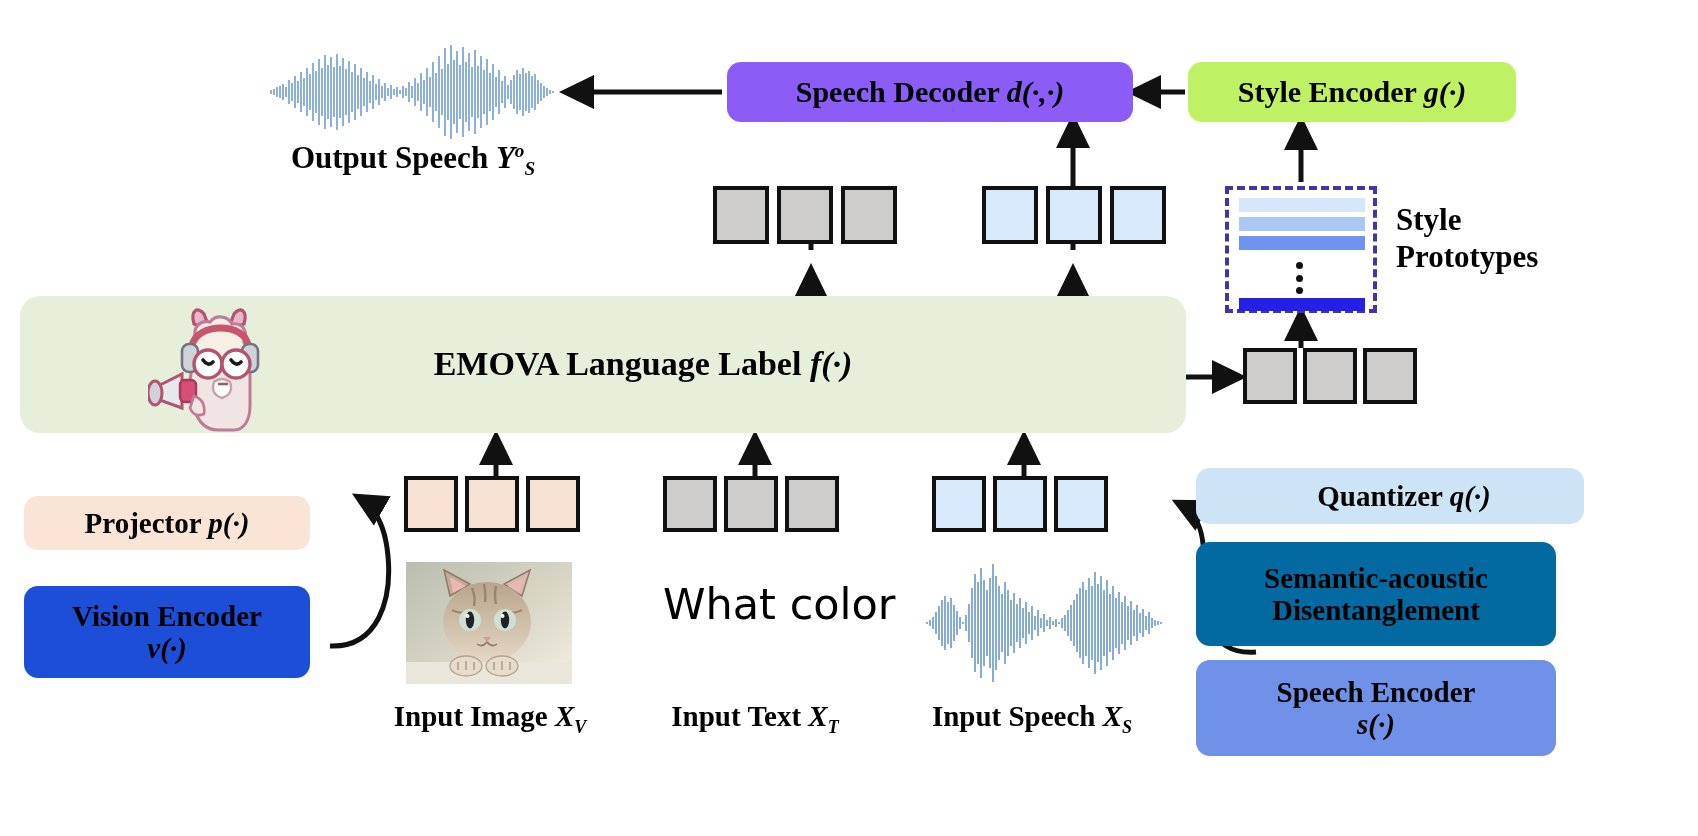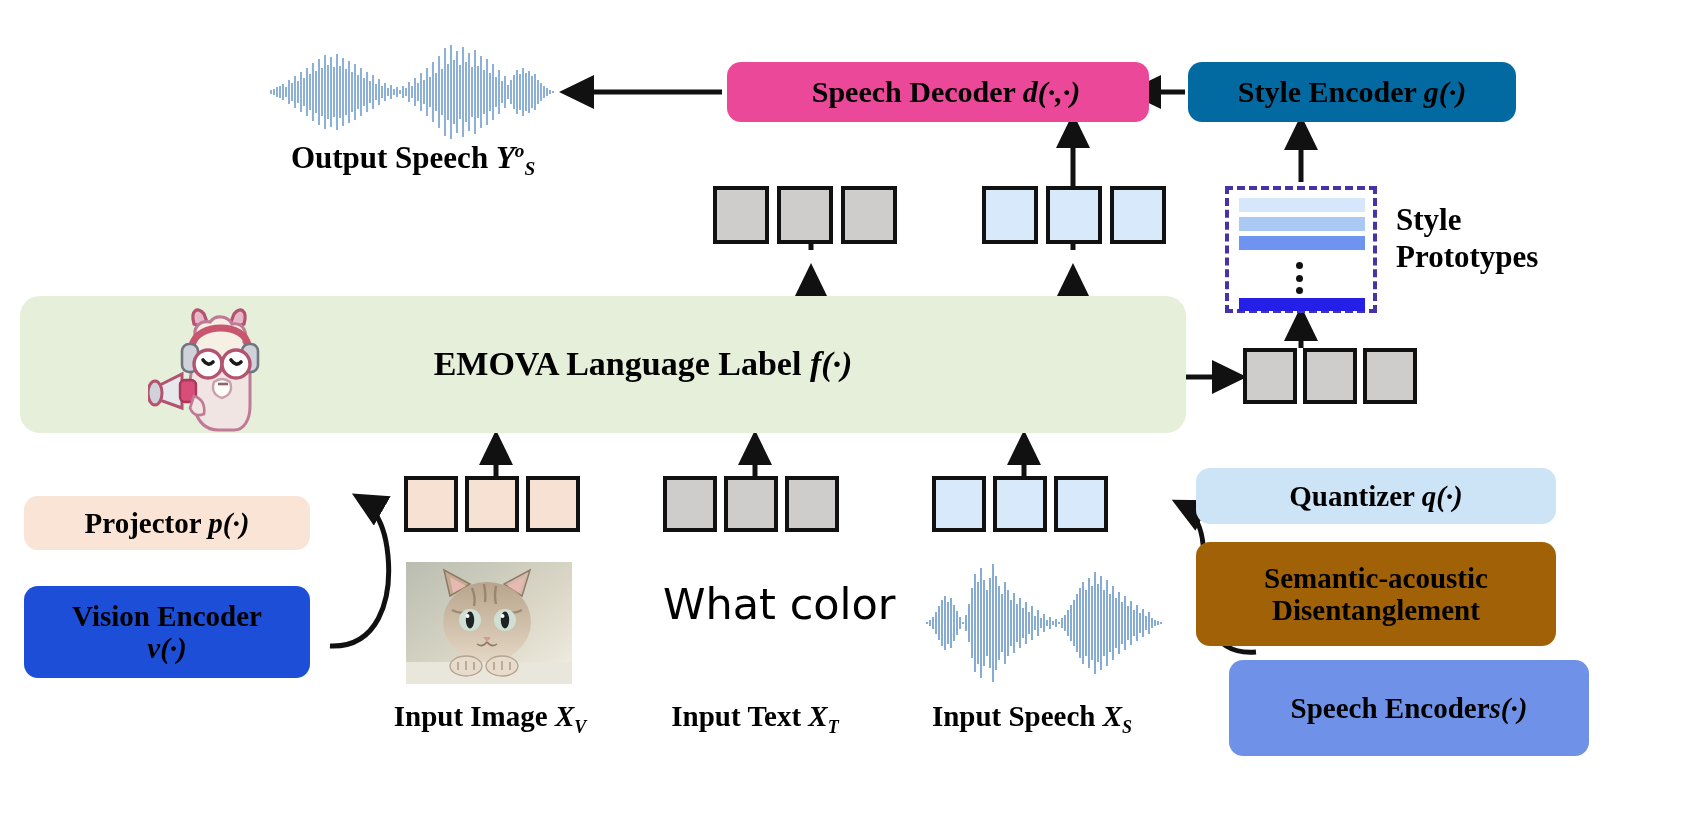--- a/index.html
+++ b/index.html
@@ -7,27 +7,27 @@
        font-family:"Liberation Serif","DejaVu Serif",serif;color:#000;}
   .stage{position:absolute;left:0;top:0;width:1698px;height:836px;}
 
   .abs{position:absolute;}
 
   
   .modbox{position:absolute;display:flex;align-items:center;justify-content:center;
           text-align:center;border-radius:14px;font-weight:bold;line-height:1.12;
           font-family:"Liberation Serif","DejaVu Serif",serif;}
 
-  .m-decoder{background:#ec4899;padding-left:16px;}
-  .m-style-enc{background:#0369a1;}
+  .m-decoder{background:#8b5cf6;}
+  .m-style-enc{background:#bef264;}
   .m-llm{background:#e6efda;border-radius:20px;}
   .m-projector{background:#f9e4d6;}
   .m-vision{background:#1d4ed8;}
   .m-quantizer{background:#cde4f7;}
-  .m-disent{background:#a16207;}
+  .m-disent{background:#0369a1;}
   .m-speech-enc{background:#6f92e8;}
 
   
   .tokrow{position:absolute;display:flex;}
   .tok{border:4px solid #111;box-sizing:border-box;}
   .tok.gray{background:#cfcdcc;}
   .tok.blue{background:#d7e9fb;}
   .tok.peach{background:#f7e1d2;}
 
   
@@ -453,33 +453,33 @@
       <line x1="218" y1="49" x2="218" y2="77"></line>
         <line x1="221" y1="56" x2="221" y2="70"></line>
       <line x1="224" y1="52" x2="224" y2="74"></line>
         <line x1="227" y1="58" x2="227" y2="68"></line>
       <line x1="230" y1="60" x2="230" y2="66"></line>
         <line x1="233" y1="61" x2="233" y2="65"></line>
       <line x1="236" y1="62" x2="236" y2="64"></line>
     </g>
   </svg>
 
-  <div class="modbox m-quantizer" style="left:1196px;top:468px;width:360px;height:56px;font-size:29px;">
+  <div class="modbox m-quantizer" style="left:1196px;top:468px;width:360px;height:56px;font-size:29px;padding-left:28px;">
     <span>
       <span>Quantizer</span>
       <span class="math">q(·)</span>
     </span>
   </div>
 
   <div class="modbox m-disent" style="left:1196px;top:542px;width:360px;height:104px;font-size:29px;flex-direction:column;">
     <span>Semantic-acoustic</span>
     <span>Disentanglement</span>
   </div>
 
-  <div class="modbox m-speech-enc" style="left:1196px;top:660px;width:360px;height:96px;font-size:29px;flex-direction:row;margin-left:33px;">
+  <div class="modbox m-speech-enc" style="left:1196px;top:660px;width:360px;height:96px;font-size:29px;flex-direction:column;">
     <span>Speech Encoder</span>
     <span class="math">s(·)</span>
   </div>
 
   <div class="lbl" style="left:379px;top:700px;width:222px;font-size:29px;">
     <span>Input Image</span>
     <span class="math"><span>X</span><sub>V</sub></span>
   </div>
 
   <div class="lbl" style="left:648px;top:700px;width:214px;font-size:29px;">

